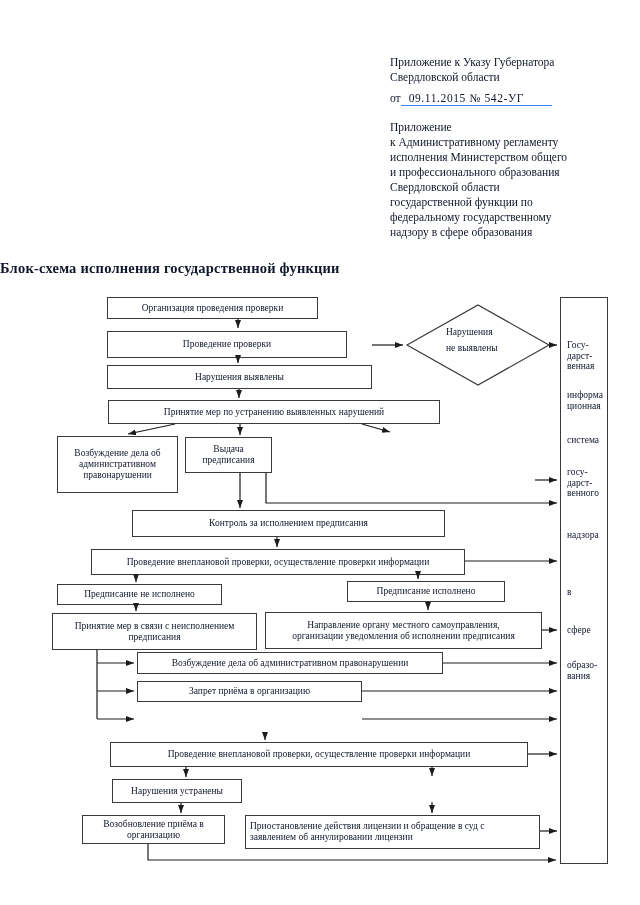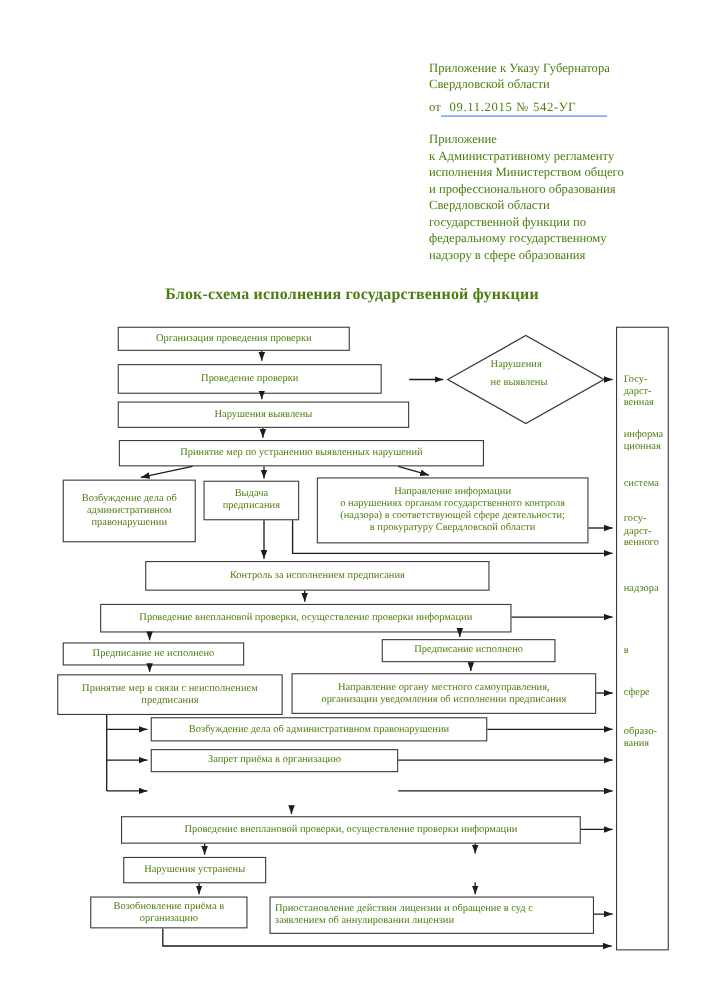--- a/index.html
+++ b/index.html
@@ -1,22 +1,22 @@
 <!DOCTYPE html>
 <html><head>
 <meta charset="utf-8">
 <style>
   html,body{margin:0;padding:0;background:#fff;}
   .page{position:relative;width:640px;height:905px;background:#fff;overflow:hidden;
-        font-family:"Liberation Serif","DejaVu Serif",serif;color:#4d7c0f;}
+        font-family:"Liberation Serif","DejaVu Serif",serif;color:#0f172a;}
   .abs{position:absolute;}
   .hdrblock{font-size:11.5px;line-height:15px;white-space:pre-line;}
   .decree{font-size:11.5px;}
   .decree .uline{display:inline-block;border-bottom:1px solid #3b82f6;padding:0 28px 1px 8px;letter-spacing:.6px;}
-  .doc-title{position:absolute;left:0;right:0;top:260px;text-align:center;font-weight:bold;font-size:14.5px;letter-spacing:.2px;}
+  .doc-title{position:absolute;left:0;right:0;top:260px;text-align:left;font-weight:bold;font-size:14.5px;letter-spacing:.2px;}
   .node{position:absolute;box-sizing:border-box;border:1px solid #3a3a3a;background:#fff;z-index:2;
         display:flex;align-items:center;justify-content:center;text-align:center;
         font-size:9.5px;line-height:11px;white-space:pre-line;padding:1px 3px;}
   .node.al{justify-content:flex-start;text-align:left;padding:1px 4px;}
   .gis{position:absolute;left:560px;top:297px;width:48px;height:567px;box-sizing:border-box;
        border:1px solid #3a3a3a;background:#fff;z-index:2;}
   .gis .seg{position:absolute;left:6px;font-size:9.5px;line-height:10.5px;white-space:pre-line;}
   .overlay{position:absolute;left:0;top:0;z-index:3;pointer-events:none;}
   .diamond-text{position:absolute;left:446px;top:324px;z-index:4;font-size:9.5px;line-height:16px;white-space:pre-line;}
 </style>
@@ -43,24 +43,20 @@
 
   <div class="node" style="left:107px;top:297px;width:211px;height:22px;">Организация проведения проверки</div>
   <div class="node" style="left:107px;top:331px;width:240px;height:27px;">Проведение проверки</div>
   <div class="node" style="left:107px;top:365px;width:265px;height:24px;">Нарушения выявлены</div>
   <div class="node" style="left:57px;top:436px;width:121px;height:57px;">Возбуждение дела об
 административном
 правонарушении</div>
   <div class="node" style="left:108px;top:400px;width:332px;height:24px;">Принятие мер по устранению выявленных нарушений</div>
   <div class="node" style="left:185px;top:437px;width:87px;height:36px;">Выдача
 предписания</div>
-  <div class="node" style="left:288px;top:434px;width:247px;height:60px;">Направление информации
-о нарушениях органам государственного контроля
-(надзора) в соответствующей сфере деятельности;
-в прокуратуру Свердловской области</div>
   <div class="node" style="left:132px;top:510px;width:313px;height:27px;">Контроль за исполнением предписания</div>
   <div class="node" style="left:91px;top:549px;width:374px;height:26px;">Проведение внеплановой проверки, осуществление проверки информации</div>
   <div class="node" style="left:57px;top:584px;width:165px;height:21px;">Предписание не исполнено</div>
   <div class="node" style="left:347px;top:581px;width:158px;height:21px;">Предписание исполнено</div>
   <div class="node" style="left:52px;top:613px;width:205px;height:37px;">Принятие мер в связи с неисполнением
 предписания</div>
   <div class="node" style="left:265px;top:612px;width:277px;height:37px;">Направление органу местного самоуправления,
 организации уведомления об исполнении предписания</div>
   <div class="node" style="left:137px;top:652px;width:306px;height:22px;">Возбуждение дела об административном правонарушении</div>
   <div class="node" style="left:137px;top:681px;width:225px;height:21px;">Запрет приёма в организацию</div>

